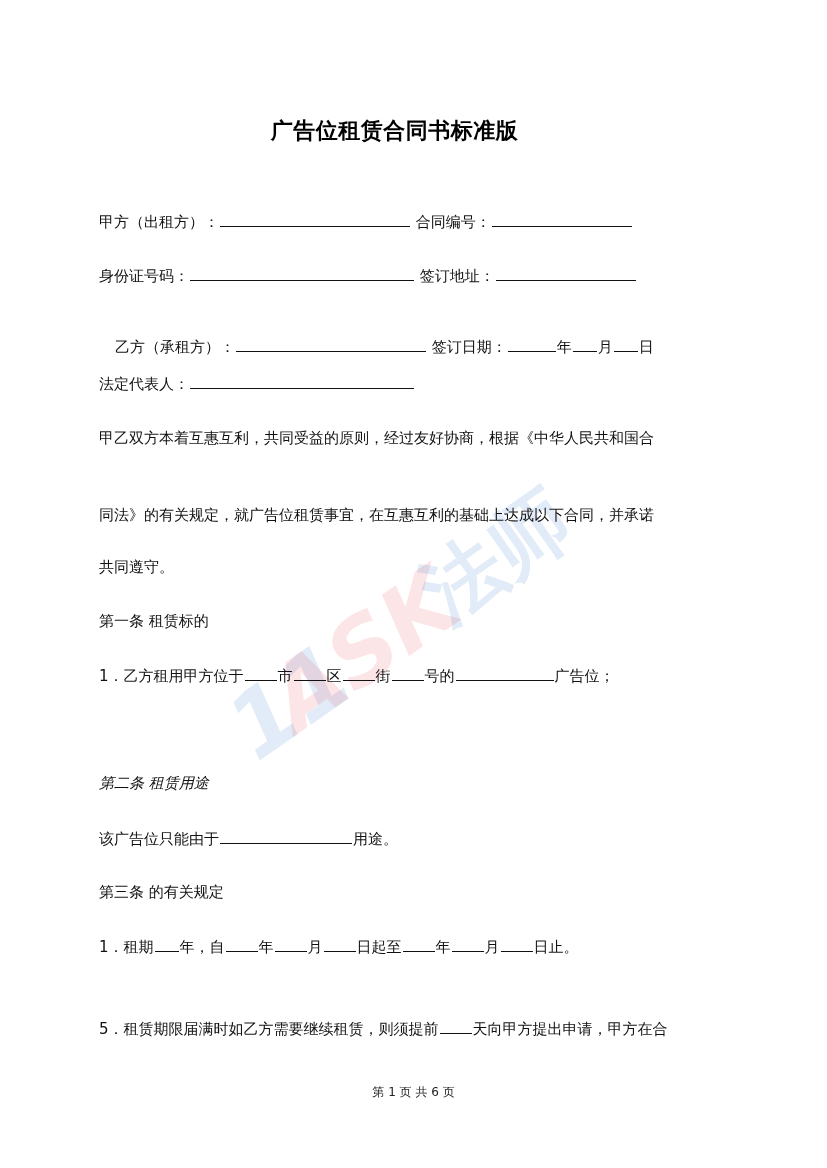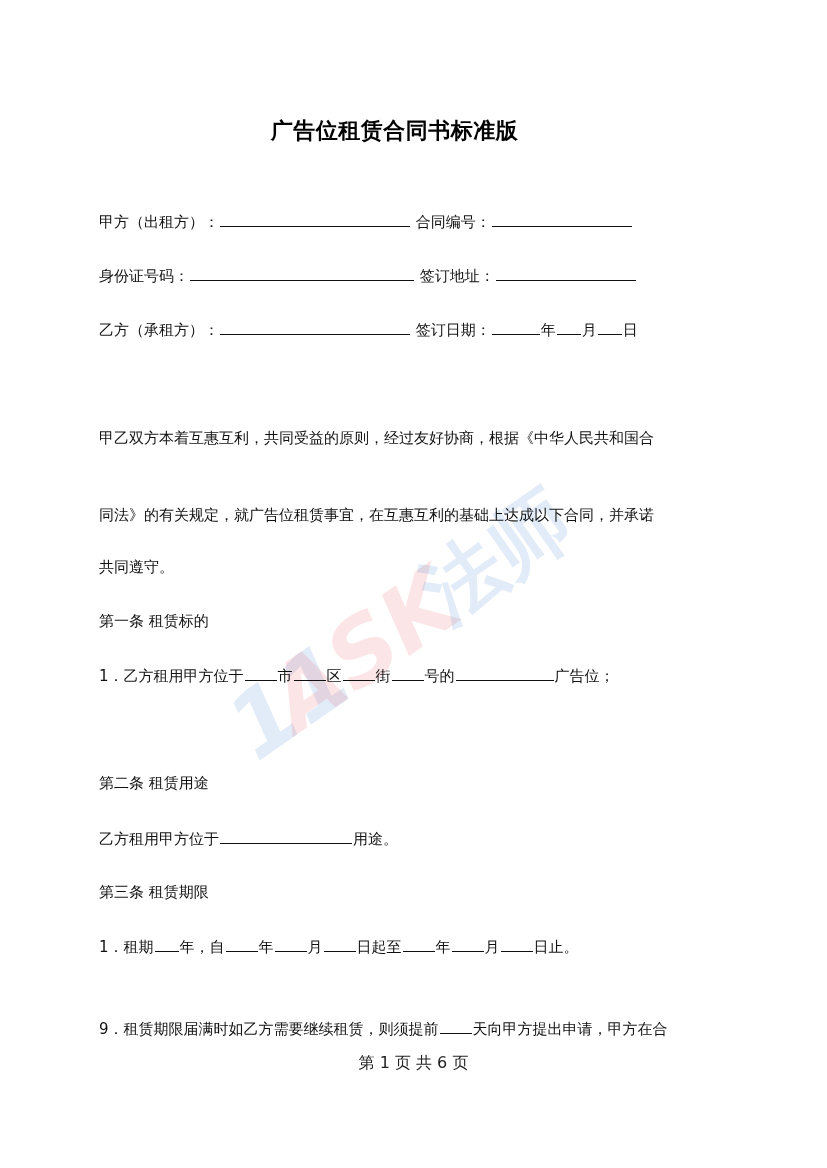--- a/index.html
+++ b/index.html
@@ -3,21 +3,21 @@
 <meta charset="utf-8">
 <style>
   html, body { margin:0; padding:0; background:#ffffff; }
   body { width:827px; height:1168px; position:relative; overflow:hidden;
          font-family:"DejaVu Sans","Liberation Sans",sans-serif; color:#111; }
   .page { position:absolute; left:0; top:0; width:827px; height:1168px; }
   .title { position:absolute; top:116px; left:0; width:789px; text-align:center;
            font-size:22px; font-weight:bold; letter-spacing:0.5px; color:#000; }
   .line { position:absolute; left:99px; font-size:15px; white-space:nowrap; line-height:20px; color:#111; }
   .u { display:inline-block; border-bottom:1px solid #111; height:15px; vertical-align:baseline; margin:0 1px; }
-  .footer { position:absolute; top:1053px; left:0; width:827px; text-align:center; font-size:16px; color:#222; }
+  .footer { position:absolute; top:1084px; left:0; width:827px; text-align:center; font-size:12px; color:#222; }
   .wm { position:absolute; left:215px; top:440px; width:420px; height:290px;
         pointer-events:none; transform:rotate(-35deg); transform-origin:center; }
   .wm .ask { position:absolute; left:20px; top:110px; font-size:90px; font-weight:bold; font-style:italic; color:rgba(230,80,90,0.15); }
   .wm .fa { position:absolute; left:205px; top:110px; font-size:80px; font-weight:bold; color:rgba(60,120,210,0.15); }
   .wm .ii { position:absolute; left:-30px; top:110px; font-size:90px; font-weight:bold; font-style:italic; color:rgba(60,120,210,0.15); }
 </style>
 </head>
 <body>
 
 <div class="page">
@@ -33,42 +33,45 @@
   <div class="line" style="top:211px;">
     <span>甲方（出租方）：</span><span class="u" style="width:190px"></span>
     <span>合同编号：</span><span class="u" style="width:140px"></span>
   </div>
 
   <div class="line" style="top:265px;">
     <span>身份证号码：</span><span class="u" style="width:224px"></span>
     <span>签订地址：</span><span class="u" style="width:140px"></span>
   </div>
 
-  <div class="line" style="top:319px;">
+  <div class="line" style="top:336px;margin-left:16px;">
     <span>乙方（承租方）：</span><span class="u" style="width:190px"></span>
     <span>签订日期：</span><span class="u" style="width:48px"></span><span>年</span><span class="u" style="width:24px"></span><span>月</span><span class="u" style="width:24px"></span><span>日</span>
   </div>
 
+  <div class="line" style="top:373px;">
+    <span>法定代表人：</span><span class="u" style="width:224px"></span>
+  </div>
 
   <div class="line" style="top:428px;text-align:center;">甲乙双方本着互惠互利，共同受益的原则，经过友好协商，根据《中华人民共和国合</div>
   <div class="line" style="top:507px;font-family:Liberation Mono, monospace;">同法》的有关规定，就广告位租赁事宜，在互惠互利的基础上达成以下合同，并承诺</div>
   <div class="line" style="top:557px;">共同遵守。</div>
 
   <div class="line" style="top:611px;">第一条 租赁标的</div>
   <div class="line" style="top:665px;text-align:right;">
     <span>1．乙方租用甲方位于</span><span class="u" style="width:32px"></span><span>市</span><span class="u" style="width:32px"></span><span>区</span><span class="u" style="width:32px"></span><span>街</span><span class="u" style="width:32px"></span><span>号的</span><span class="u" style="width:98px"></span><span>广告位；</span>
   </div>
 
-  <div class="line" style="top:773px;">第二条 租赁用途</div>
+  <div class="line" style="top:773px;font-style:italic;">第二条 租赁用途</div>
   <div class="line" style="top:828px;">
-    <span>乙方租用甲方位于</span><span class="u" style="width:132px"></span><span>用途。</span>
+    <span>该广告位只能由于</span><span class="u" style="width:132px"></span><span>用途。</span>
   </div>
 
-  <div class="line" style="top:882px;">第三条 租赁期限</div>
+  <div class="line" style="top:882px;">第三条 的有关规定</div>
   <div class="line" style="top:936px;text-align:center;">
     <span>1．租期</span><span class="u" style="width:24px"></span><span>年，自</span><span class="u" style="width:32px"></span><span>年</span><span class="u" style="width:32px"></span><span>月</span><span class="u" style="width:32px"></span><span>日起至</span><span class="u" style="width:32px"></span><span>年</span><span class="u" style="width:32px"></span><span>月</span><span class="u" style="width:32px"></span><span>日止。</span>
   </div>
   <div class="line" style="top:1018px;">
-    <span>9．租赁期限届满时如乙方需要继续租赁，则须提前</span><span class="u" style="width:32px"></span><span>天向甲方提出申请，甲方在合</span>
+    <span>5．租赁期限届满时如乙方需要继续租赁，则须提前</span><span class="u" style="width:32px"></span><span>天向甲方提出申请，甲方在合</span>
   </div>
 
   <div class="footer">第 1 页 共 6 页</div>
 </div>
 
 </body></html>

